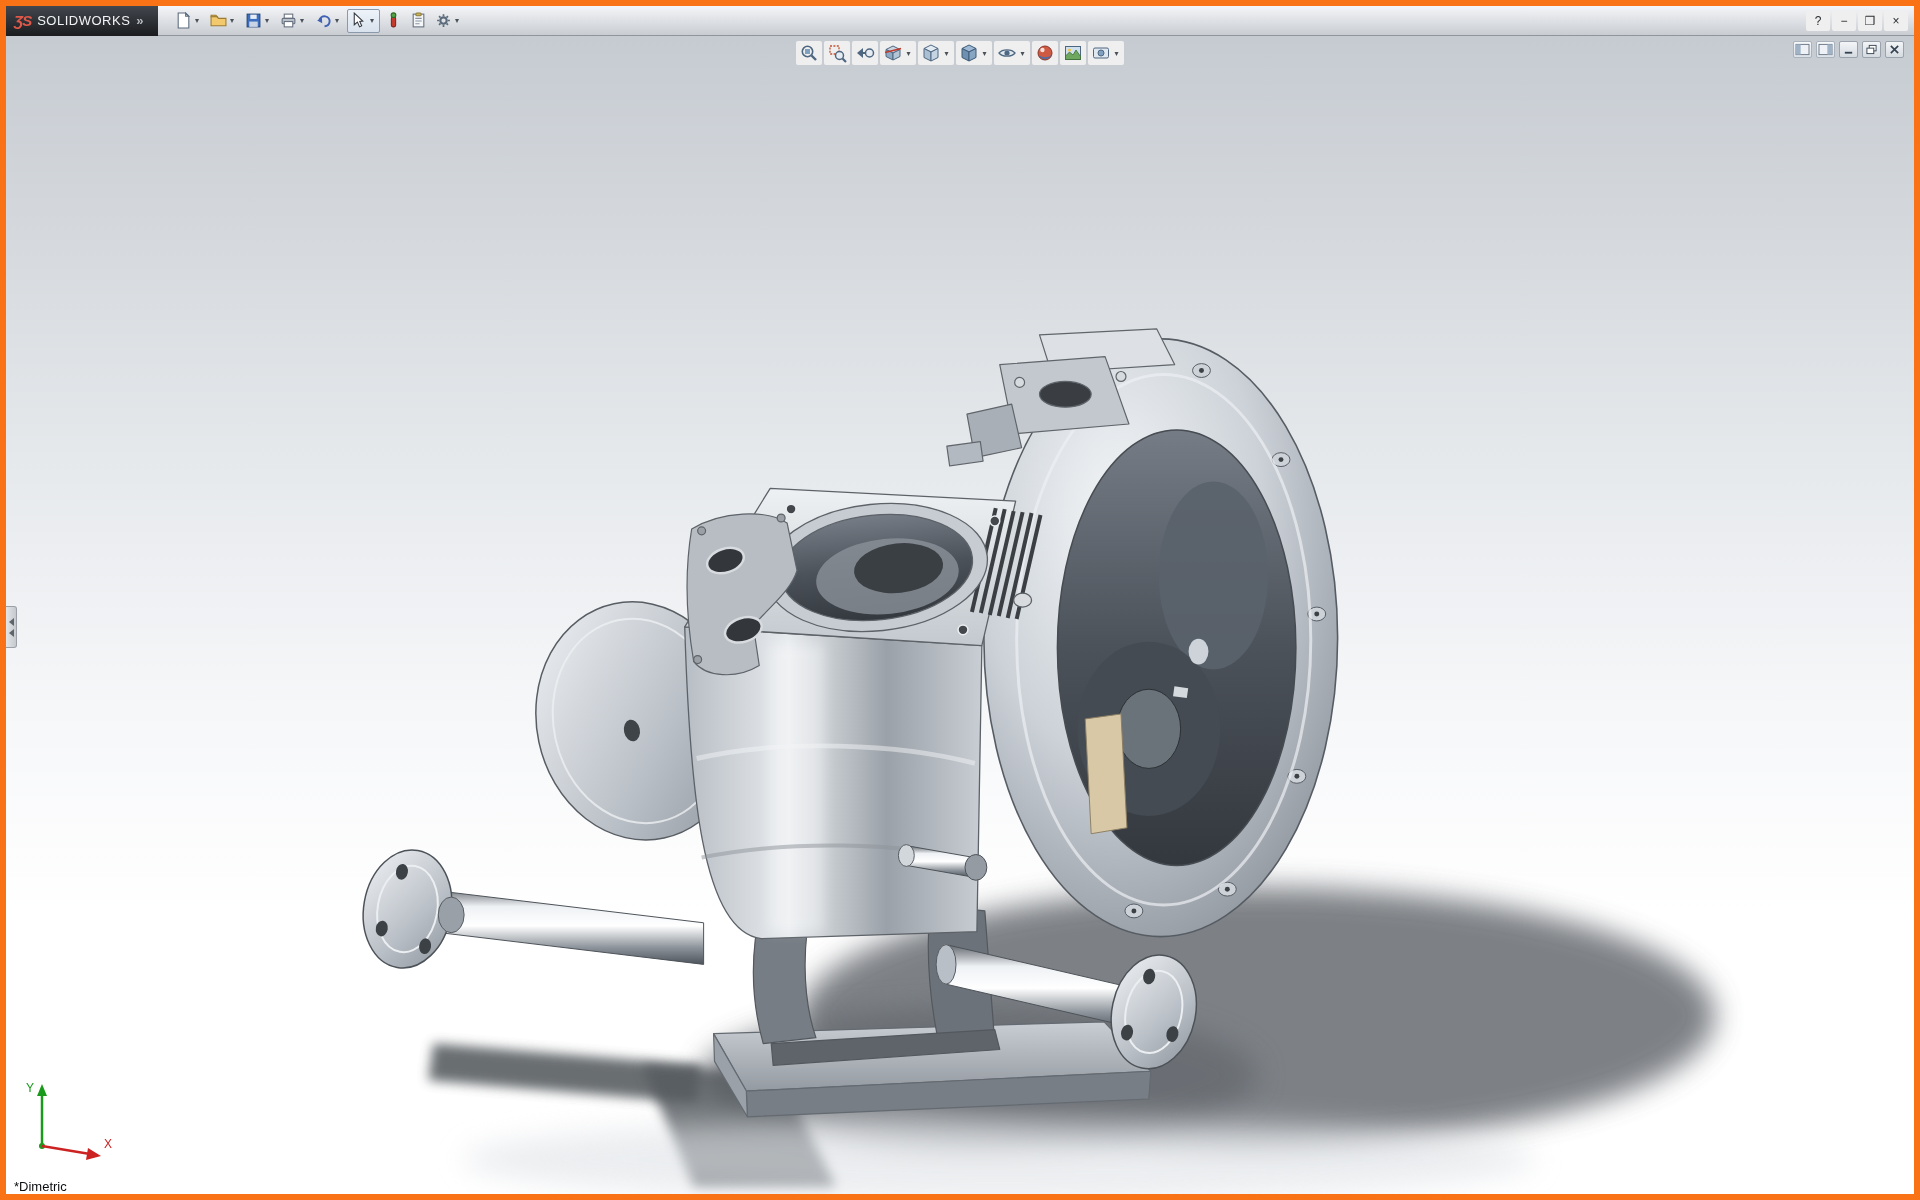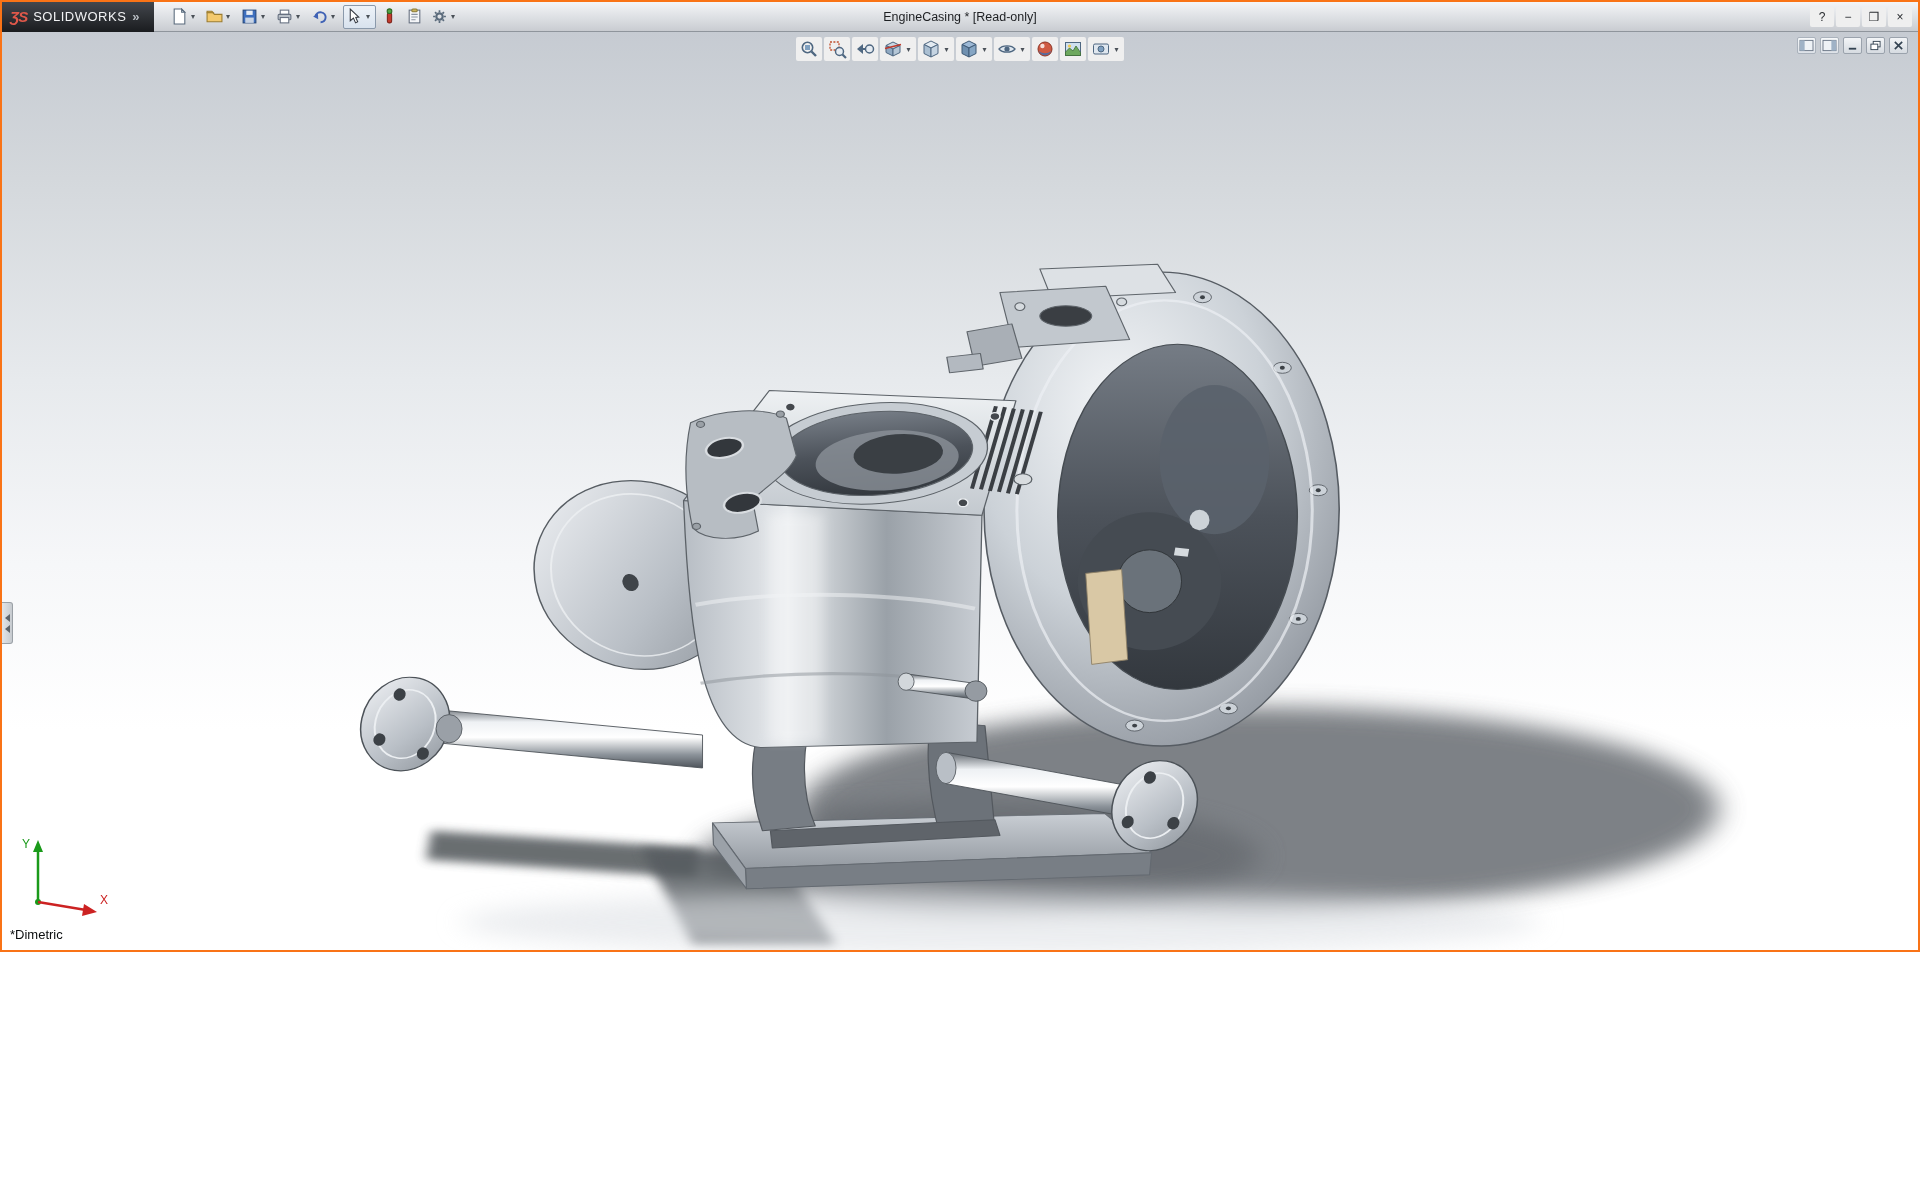--- a/index.html
+++ b/index.html
@@ -1,17 +1,17 @@
 <!DOCTYPE html>
 <html><head>
 <meta charset="utf-8">
 <style>
   * { box-sizing: border-box; margin: 0; padding: 0; }
   html,body { width:1920px; height:1200px; overflow:hidden; font-family:"Liberation Sans", sans-serif; background:#fff; }
-  .app { width:1920px; height:952px; display:flex; flex-direction:column; border:2px solid #f97316; }
+  .app { width:1920px; height:1200px; display:flex; flex-direction:column; border:6px solid #f97316; }
 
   
   .titlebar { position:relative; height:30px; flex:0 0 30px; display:flex; align-items:center;
     background:linear-gradient(#f4f5f7, #dcdfe3 55%, #c9ccd1); border-bottom:1px solid #8f959c; z-index:5; }
   .logo { height:30px; display:flex; align-items:center; gap:6px; padding:0 14px 0 8px;
     background:linear-gradient(#43474d, #1a1c1f); color:#fff; }
   .logo-mark { font-weight:bold; font-style:italic; font-size:15px; color:#e0584a; letter-spacing:-1px; }
   .logo-text { font-weight:normal; font-size:13px; letter-spacing:0.5px; color:#f2f3f5; }
   .logo-chevron { color:#b7bcc2; font-size:13px; font-weight:bold; }
   .tb-group { display:flex; align-items:center; gap:2px; margin-left:14px; }
@@ -44,21 +44,21 @@
   .doc-win-btn { width:19px; height:17px; display:flex; align-items:center; justify-content:center;
     border:1px solid #9aa2ac; border-radius:2px; background:linear-gradient(#f3f5f7,#d6dbe1); }
   .doc-win-btn svg { width:13px; height:11px; display:block; }
 
   .flyout-tab { position:absolute; left:0; top:570px; width:11px; height:42px; background:linear-gradient(90deg,#e2e5e8,#c6cacf);
     border:1px solid #9aa0a6; border-left:none; border-radius:0 3px 3px 0; display:flex; flex-direction:column;
     align-items:center; justify-content:center; gap:3px; z-index:3; }
   .flyout-arrow { width:0; height:0; border-top:4px solid transparent; border-bottom:4px solid transparent; border-right:5px solid #5d646c; }
 
   .triad { position:absolute; left:14px; bottom:24px; z-index:3; }
-  .orientation-label { position:absolute; left:8px; bottom:8px; font-size:13px; color:#0b0d0f; z-index:3;margin-top:45px; }
+  .orientation-label { position:absolute; left:8px; bottom:0; font-size:13px; color:#0b0d0f; z-index:3;margin-top:45px; }
 </style>
 </head>
 <body>
 
 <div class="app">
 
   <div class="titlebar">
     <div class="logo">
       <span class="logo-mark">ƷS</span>
       <span class="logo-text">SOLIDWORKS</span>
@@ -142,21 +142,20 @@
         <span class="icon16">
           <svg viewBox="0 0 16 16">
               <circle cx="8" cy="8" r="3" fill="none" stroke="#5b6b7c" stroke-width="2"></circle>
               <path d="M8 2v2M8 12v2M2 8h2M12 8h2M3.8 3.8l1.4 1.4M10.8 10.8l1.4 1.4M12.2 3.8l-1.4 1.4M5.2 10.8l-1.4 1.4" stroke="#5b6b7c" stroke-width="1.6"></path>
             </svg>
         </span>
         <span class="dd">▾</span>
       </button>
     </div>
 
-    <div class="title-center">EngineCasing * [Read-only]</div>
 
     <div class="title-controls">
       <button class="win-btn">?</button>
       <button class="win-btn">−</button>
       <button class="win-btn">❐</button>
       <button class="win-btn">×</button>
     </div>
   </div>
 
   <div class="viewport">

